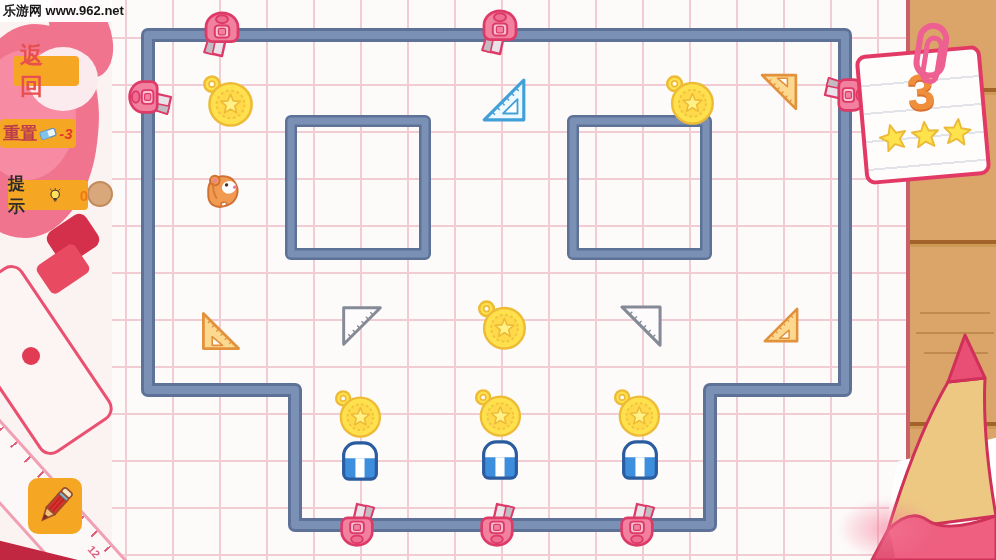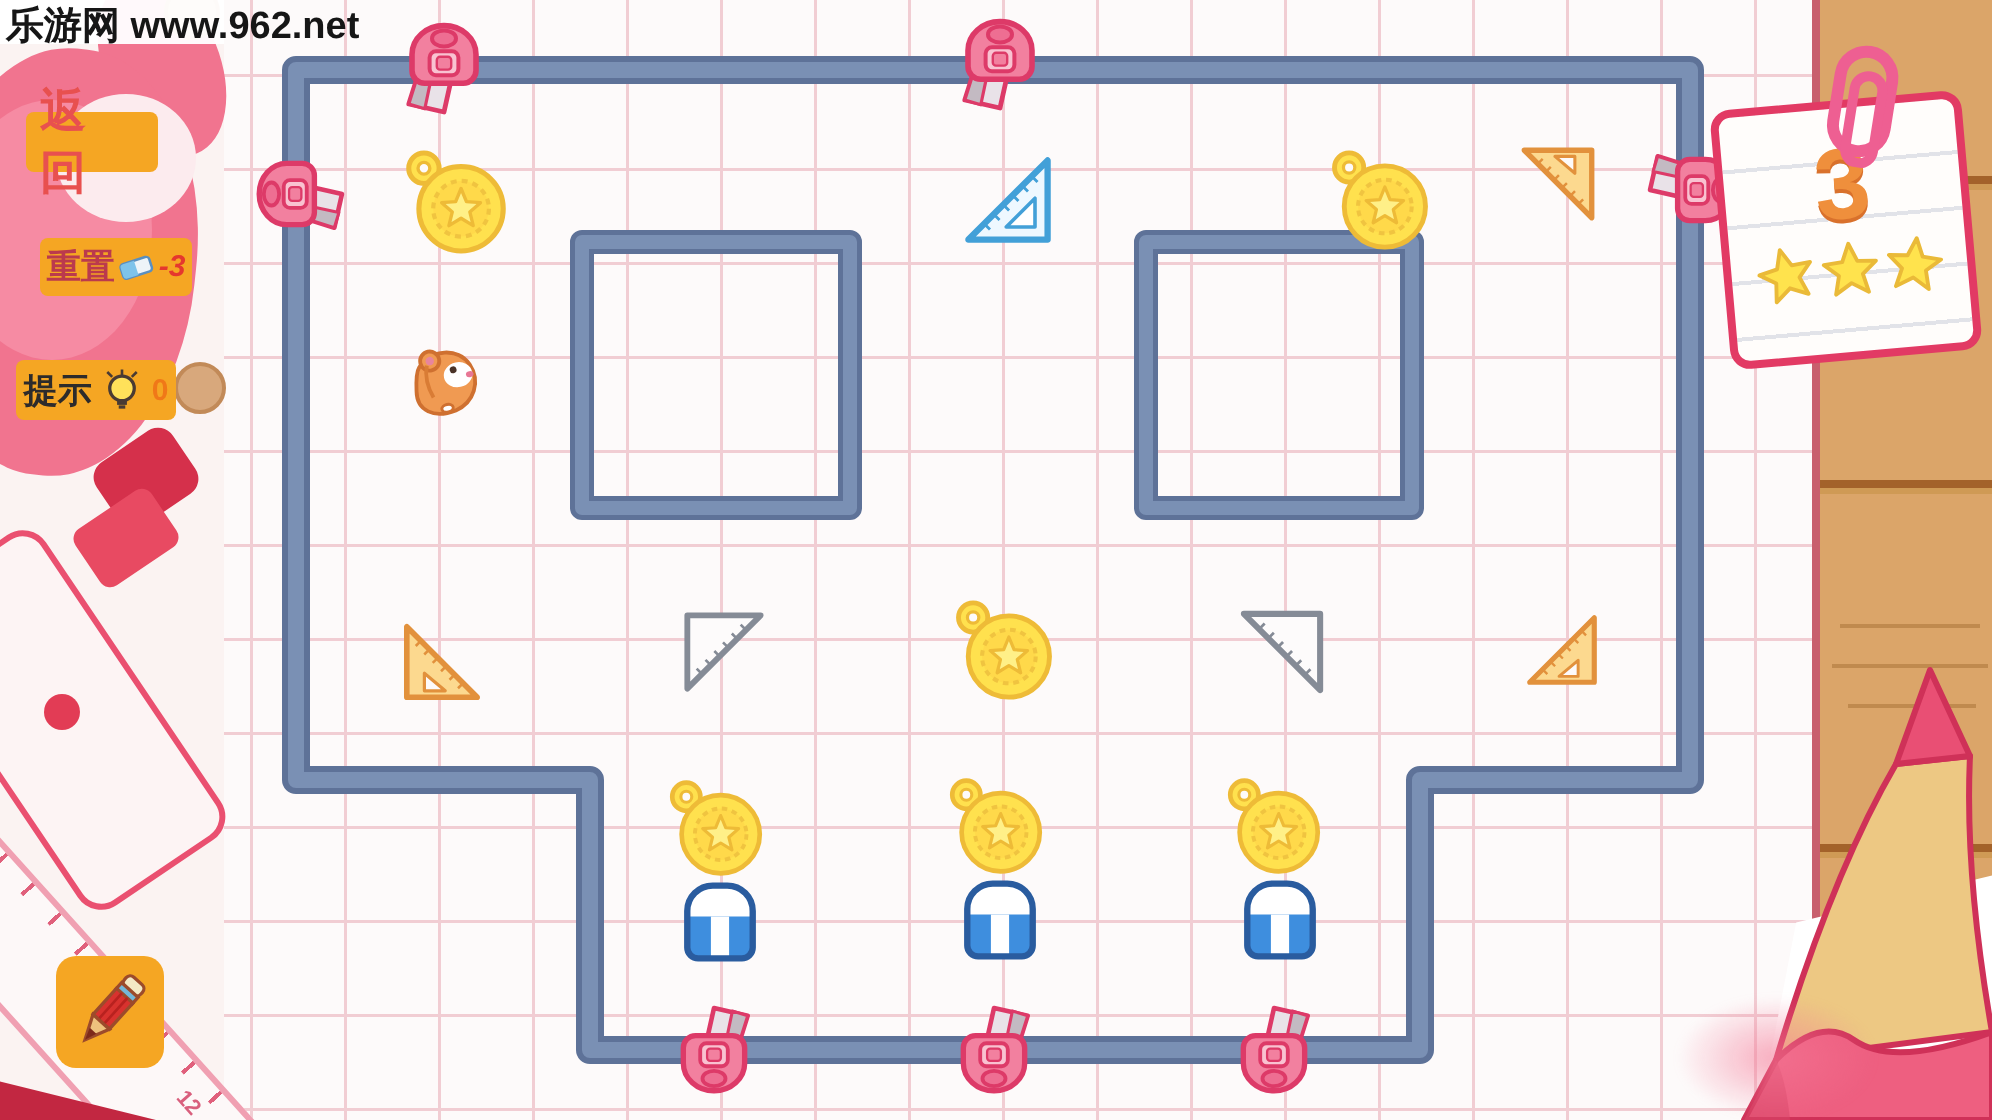--- a/index.html
+++ b/index.html
@@ -20,29 +20,29 @@
 
   .tri-blue  {--tf:#eef8ff;--ts:#42a0d8;--hf:#ffffff;--hs:#42a0d8;}
   .tri-orange{--tf:#fcd98f;--ts:#e2913c;--hf:#fdfafa;--hs:#e2913c;}
   .tri-gray  {--tf:#fdfbfb;--ts:#858b96;--hf:transparent;--hs:transparent;}
 
   
   .btn{position:absolute;background:#f5a623;border-radius:4px;display:flex;align-items:center;
        justify-content:center;font-weight:bold;z-index:9;cursor:pointer;}
   #btn-back{left:13px;top:56px;width:66px;height:30px;color:#e8504f;font-size:23px;
             letter-spacing:7px;padding-left:7px;}
-  #btn-reset{left:20px;top:119px;width:76px;height:29px;color:#bb3a4d;font-size:17px;gap:1px;}
-  #btn-hint{left:8px;top:180px;width:80px;height:30px;color:#2d2b2b;font-size:17px;gap:6px;}
+  #btn-reset{left:0;top:119px;width:76px;height:29px;color:#bb3a4d;font-size:17px;gap:1px;}
+  #btn-hint{left:8px;top:180px;width:80px;height:30px;color:#2d2b2b;font-size:17px;gap:18px;}
   #btn-pencil{left:28px;top:478px;width:54px;height:56px;border-radius:10px;}
   .count-red{color:#e5372e;font-style:italic;font-size:15px;font-weight:bold;}
   .count-orange{color:#f07818;font-size:15px;font-weight:bold;}
 
   
   .watermark{position:absolute;left:0;top:0;width:112px;height:22px;background:rgba(255,255,255,.96);
-             z-index:10;display:flex;font-size:19px;font-weight:bold;color:#161616;
+             z-index:10;display:flex;align-items:center;font-size:13px;font-weight:bold;color:#161616;
              padding-left:3px;white-space:nowrap;}
 
   
   .deco{position:absolute;z-index:1;}
   #deco-rabbit-ear{left:52px;top:-14px;width:58px;height:94px;border-radius:50%;background:#f1748f;transform:rotate(-22deg);}
   #deco-rabbit-body{left:-38px;top:24px;width:136px;height:214px;border-radius:48%;background:#f1748f;transform:rotate(6deg);}
   #deco-rabbit-light{left:-24px;top:50px;width:100px;height:130px;border-radius:50%;background:#f68ba3;}
   #deco-rabbit-face{left:28px;top:47px;width:70px;height:64px;border-radius:50%;background:#fcebee;}
   .knot{border-radius:50%;background:#d8a87c;border:2px solid #c28a58;}
   #deco-knot-top{left:82px;top:-8px;width:28px;height:28px;}

